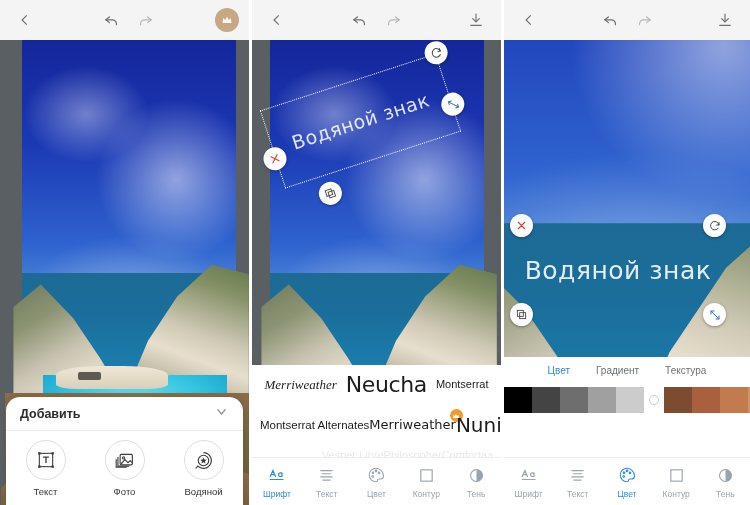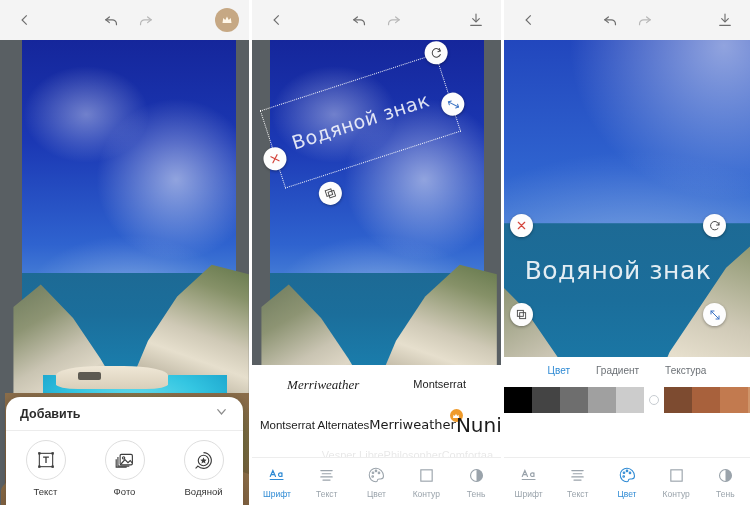--- a/index.html
+++ b/index.html
@@ -323,20 +323,21 @@
               <path d="M20 14v6h-6"></path>
               <path d="M4 4l16 16"></path>
             </svg>
         </div>
       </div>
     </div>
 
     <div class="fontlist">
       <div class="font-row">
         <div class="font-item f-merri">Merriweather</div>
+        <div class="font-item f-neucha">Neucha</div>
         <div class="font-item f-mont">Montserrat</div>
       </div>
       <div class="font-row">
         <div class="font-item f-montalt">
           <span>Montserrat Alternates</span>
         </div>
         <div class="font-item f-nasal">
           <span>Merriweather</span>
           <span class="crown-badge sm f-crown" style="background:#ef9a2a;">
             <svg width="8" height="8" viewBox="0 0 24 24" fill="#fff">

